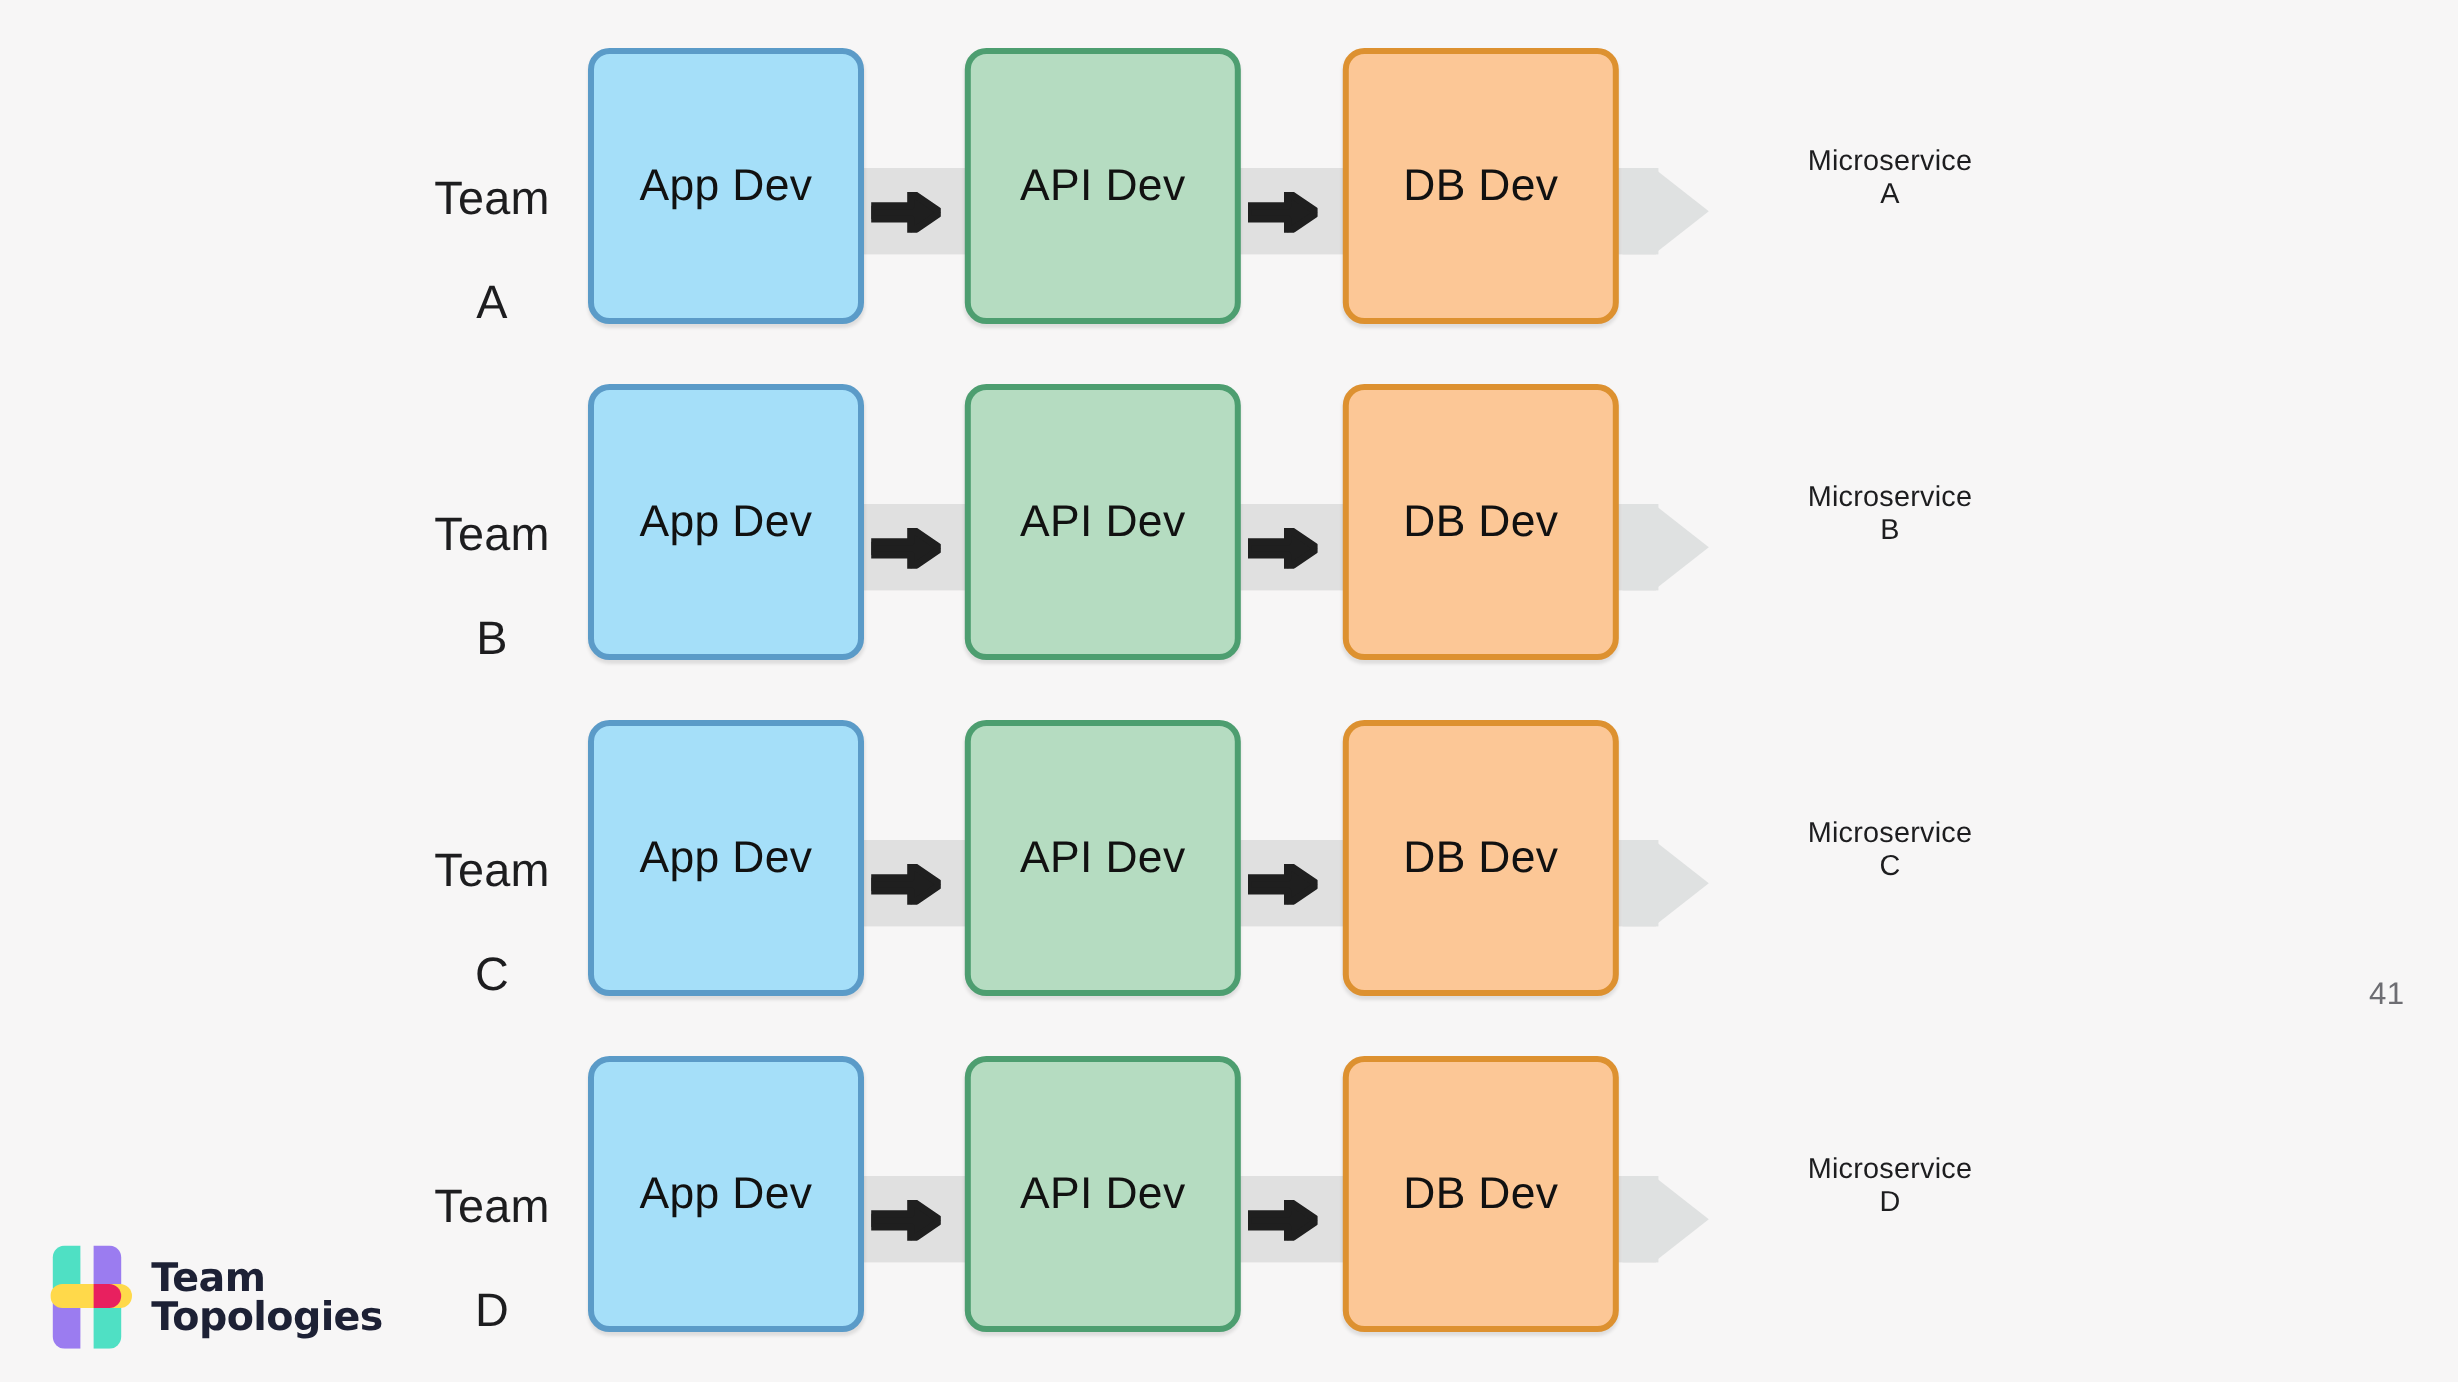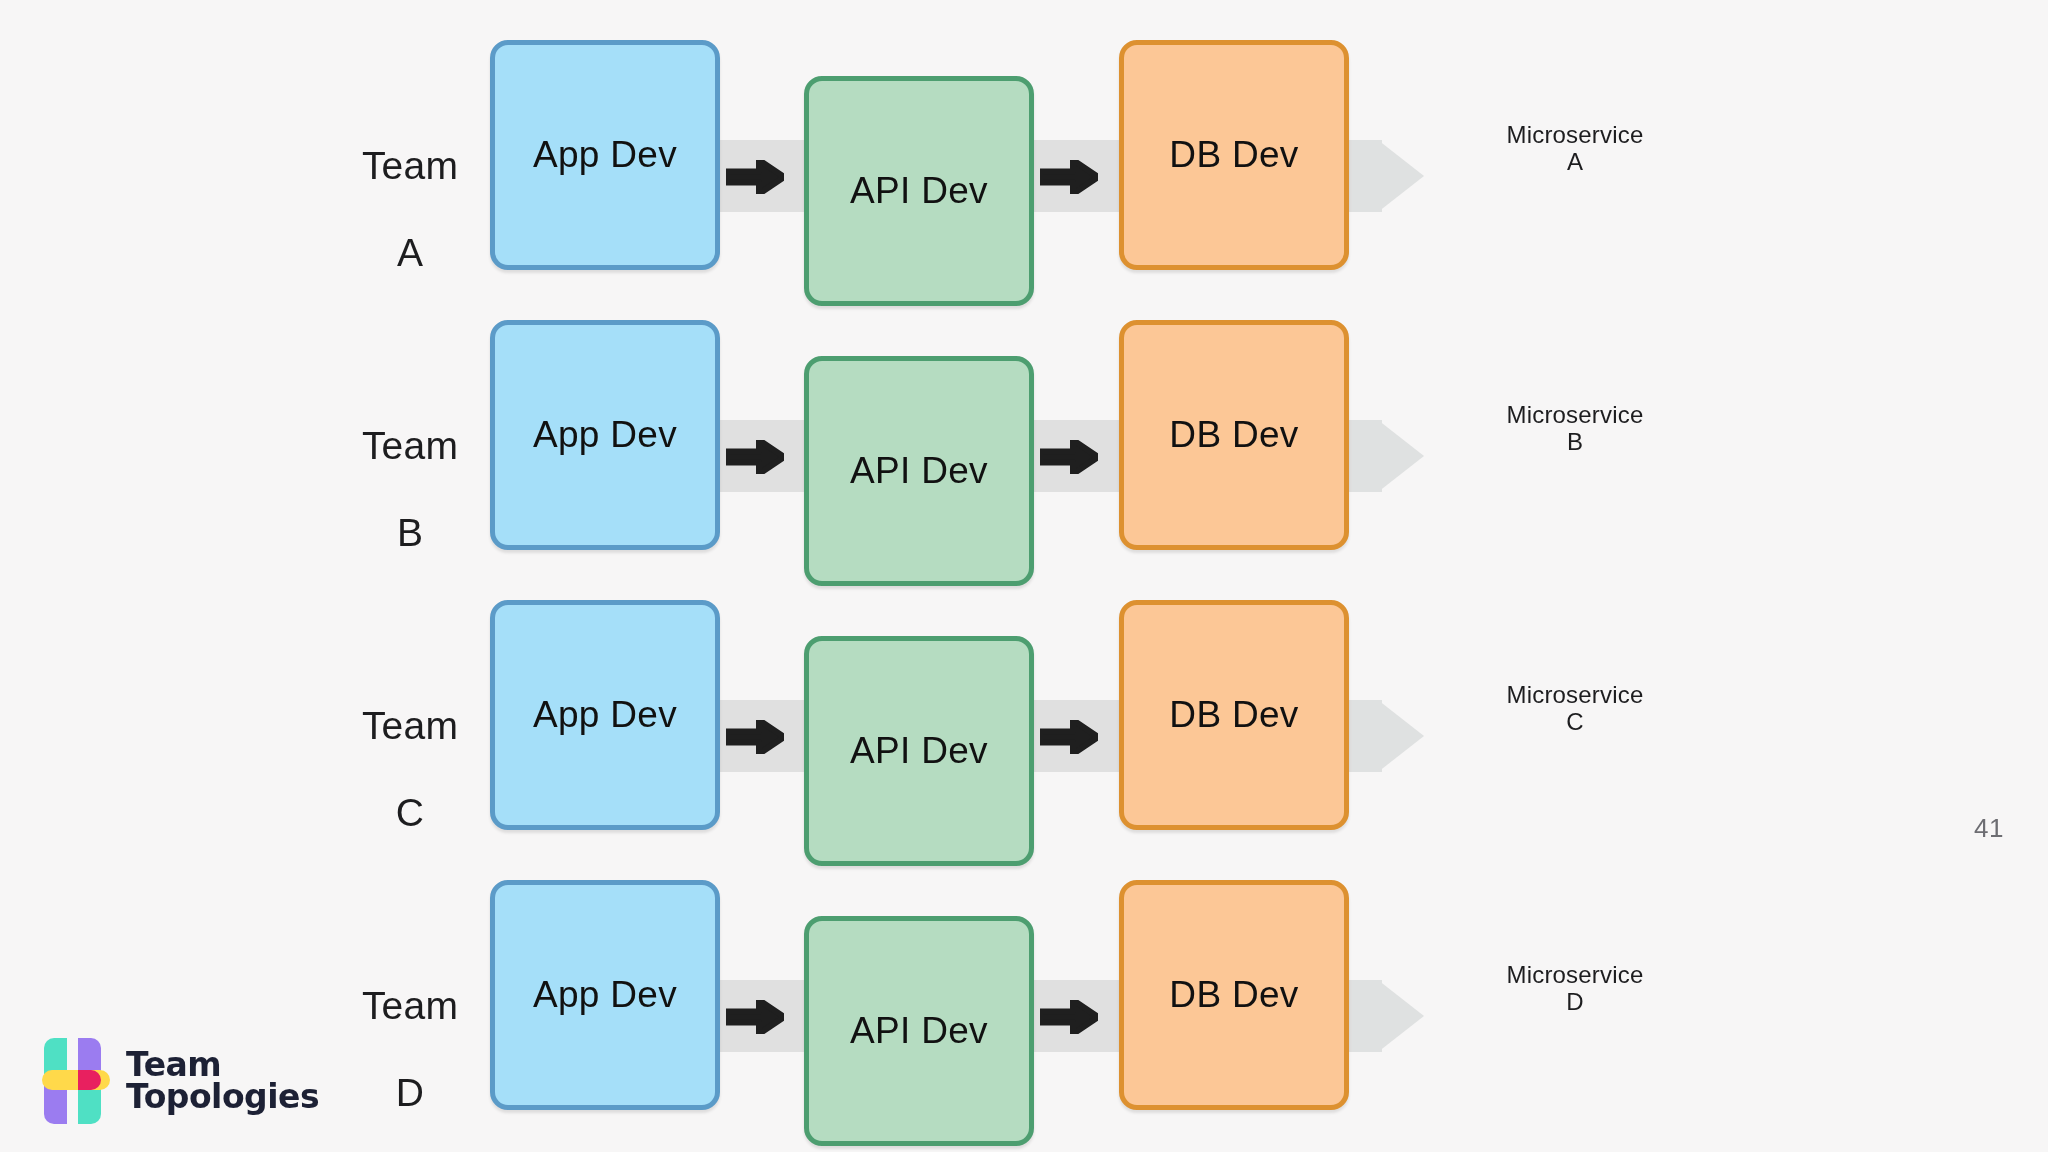--- a/index.html
+++ b/index.html
@@ -88,21 +88,21 @@
     justify-content: center;
     box-shadow: 0 3px 3px rgba(0,0,0,0.10);
   }
   .box .box-label {
     font-size: 37px;
     color: #111;
     font-weight: 400;
     letter-spacing: 0.3px;
   }
   .box-app { left: 490px; background: #a5dff9; border-color: #5b9bc8; }
-  .box-api { left: 804px; background: #b5dcc1; border-color: #4d9e70; margin-top: 36px; }
+  .box-api { left: 804px; background: #b5dcc1; border-color: #4d9e70; }
   .box-db  { left: 1119px; background: #fcc796; border-color: #dd9130; }
 
   
   .arrow {
     position: absolute;
     top: 138px;
     width: 58px;
     height: 34px;
   }
   .arrow-1 { left: 726px; }

